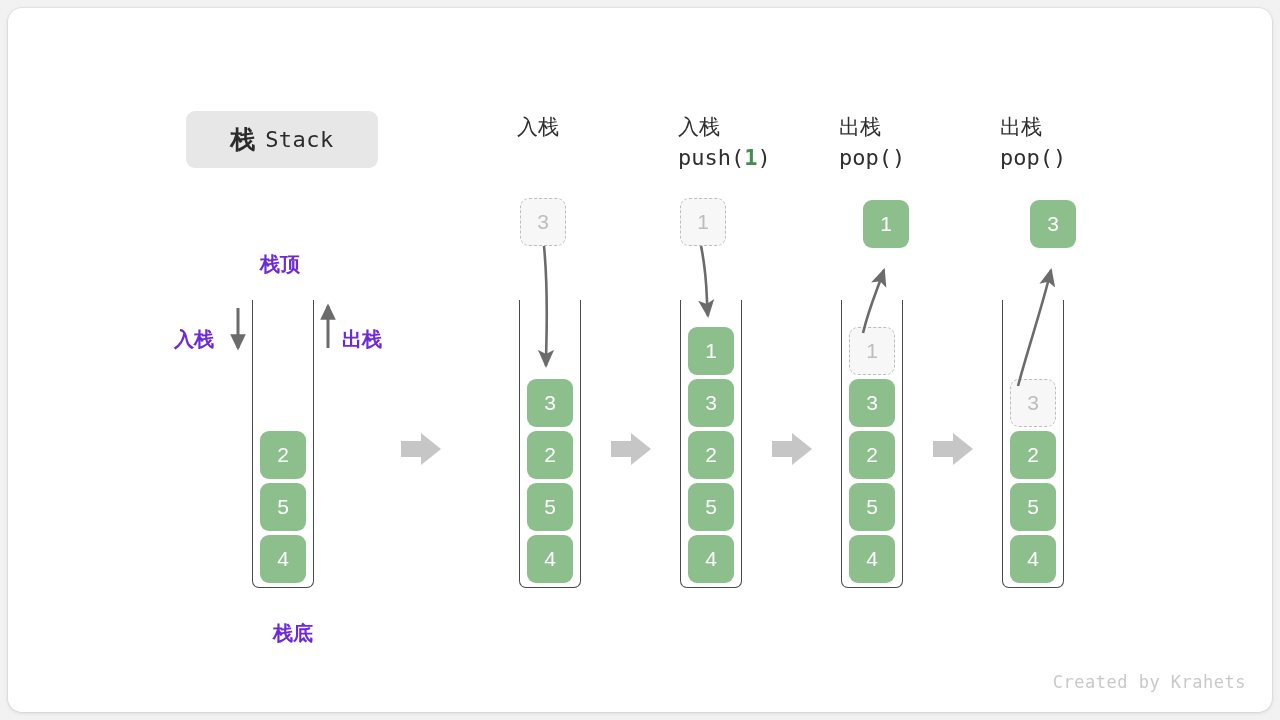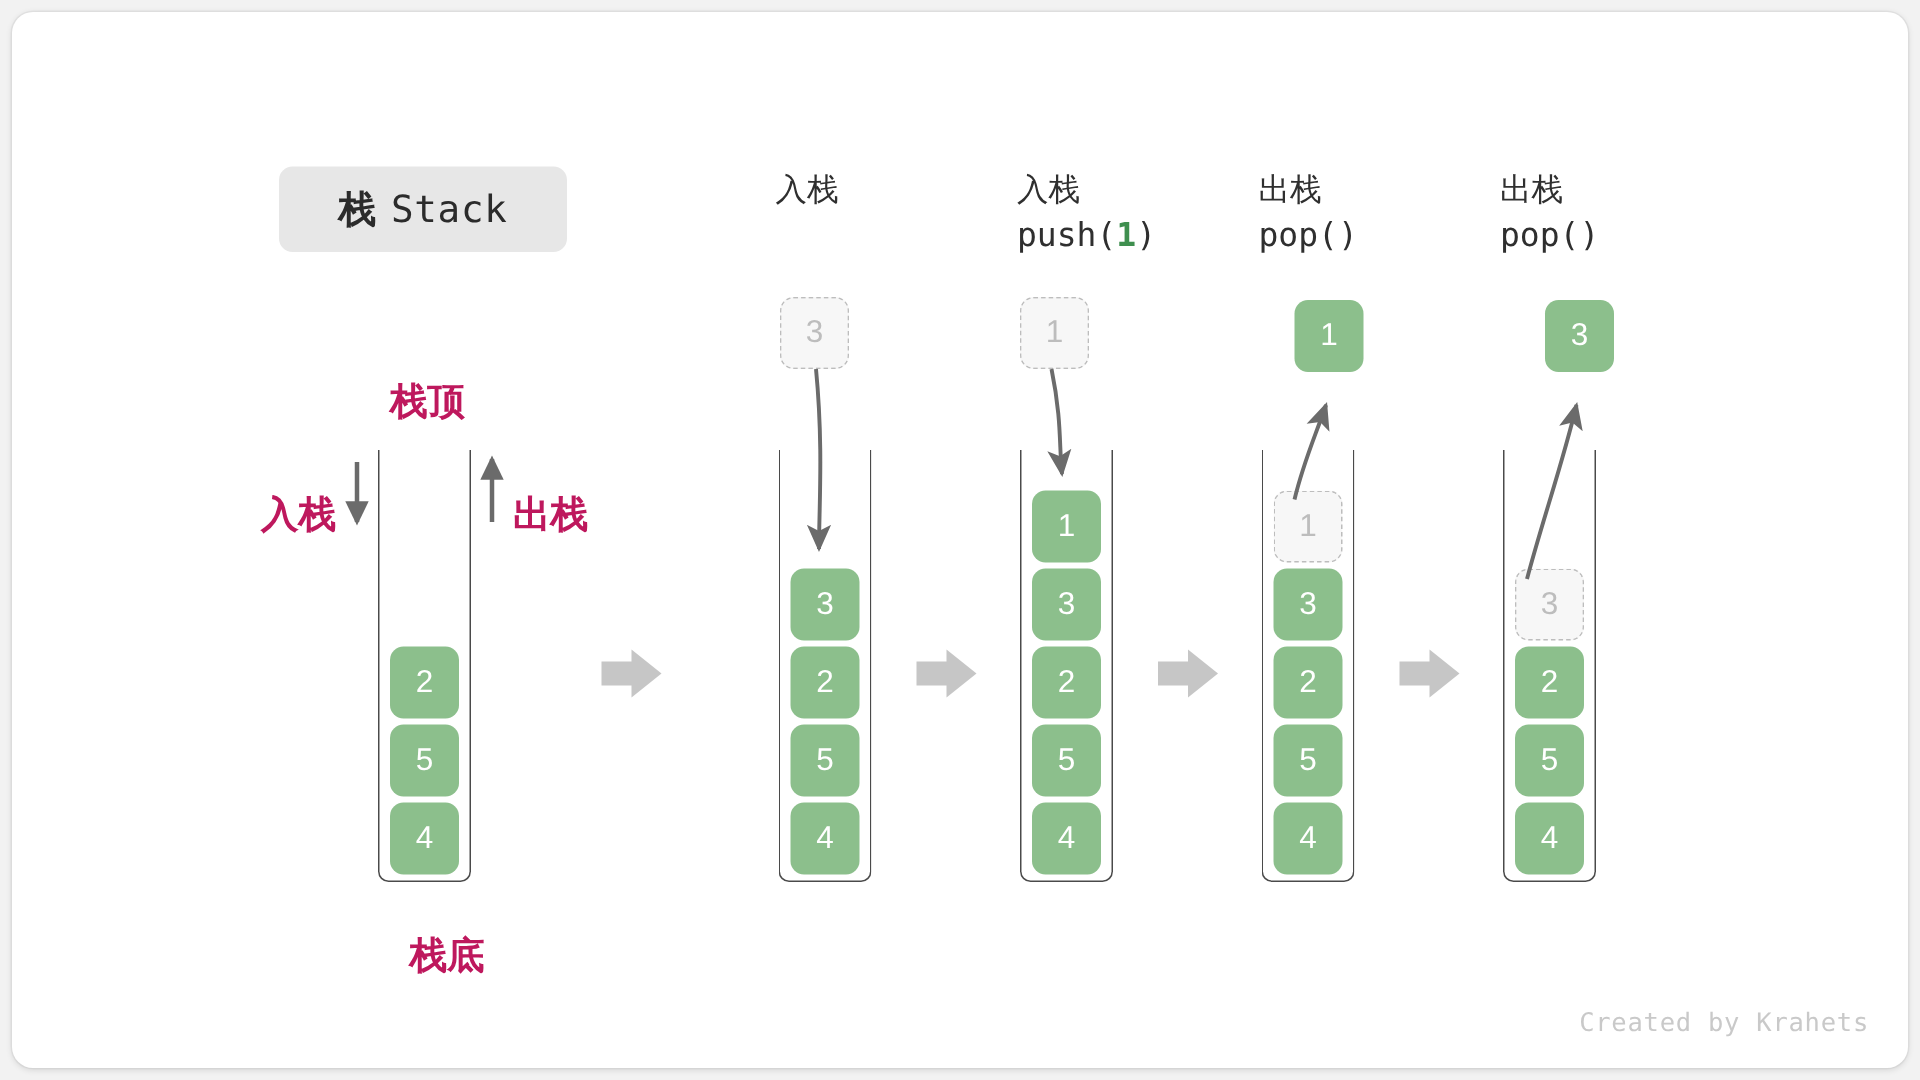--- a/index.html
+++ b/index.html
@@ -25,21 +25,21 @@
     width: 192px; height: 57px;
     background: #e7e7e7;
     border-radius: 9px;
     display: flex; align-items: center; justify-content: center;
     gap: 9px;
     color: #2b2b2b;
   }
   #title-badge .cn { font-size: 25px; font-weight: bold; letter-spacing: 1px; }
   #title-badge .en {
     font-family: "DejaVu Sans Mono", "Liberation Mono", monospace;
-    font-size: 25px; letter-spacing: 0.5px;
+    font-size: 22px; letter-spacing: 0.5px;
   }
 
   
   .column { position: absolute; top: 0; height: 704px; }
 
   .col-head {
     position: absolute;
     top: 104px;
     left: 0; width: 100%;
     text-align: left;
@@ -100,21 +100,21 @@
     border: 1.7px dashed #bdbdbd;
     color: #bdbdbd;
   }
 
   
   #overlay { position: absolute; left: 0; top: 0; width: 1264px; height: 704px; }
 
   
   .side-label {
     position: absolute;
-    font-size: 25px; font-weight: bold; color: #be185d;
+    font-size: 20px; font-weight: bold; color: #6d28d9;
     white-space: nowrap;
   }
   #label-top   { left: 252px; top: 243px; }
   #label-bottom{ left: 265px; top: 612px; }
   #label-push  { left: 166px; top: 318px; }
   #label-pop   { left: 334px; top: 318px; }
 
   #credit {
     position: absolute;
     right: 26px; bottom: 20px;

